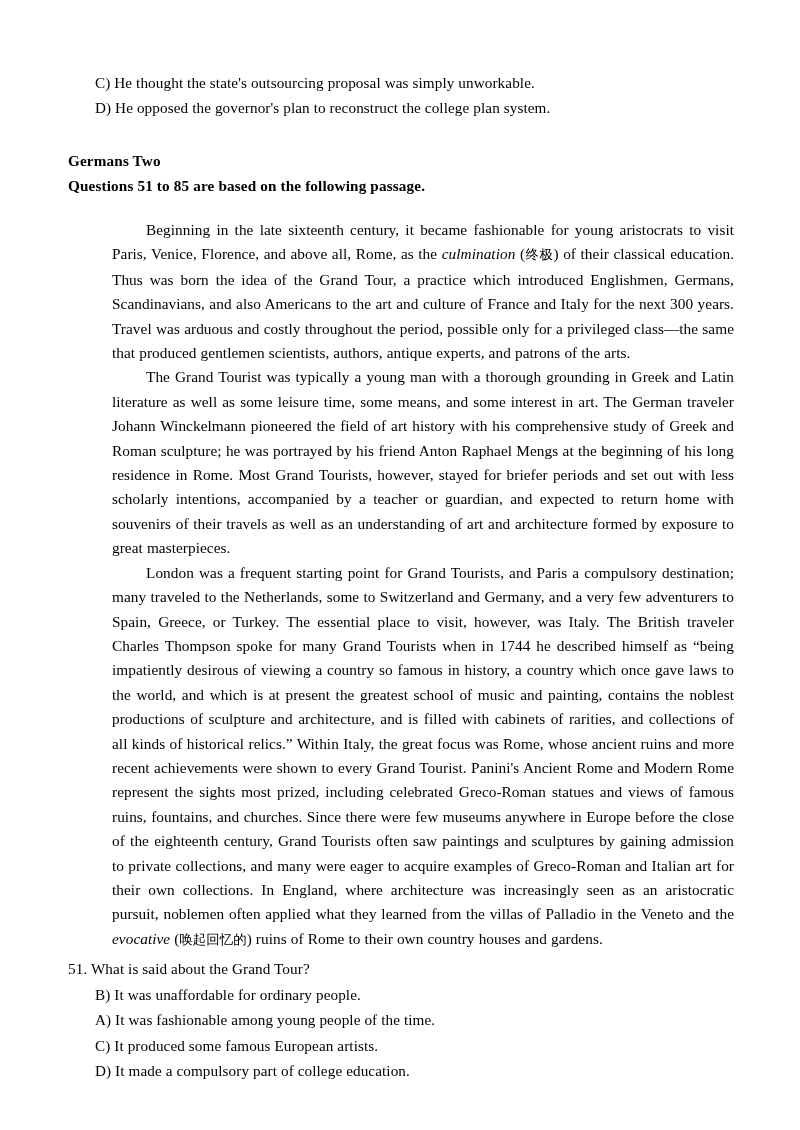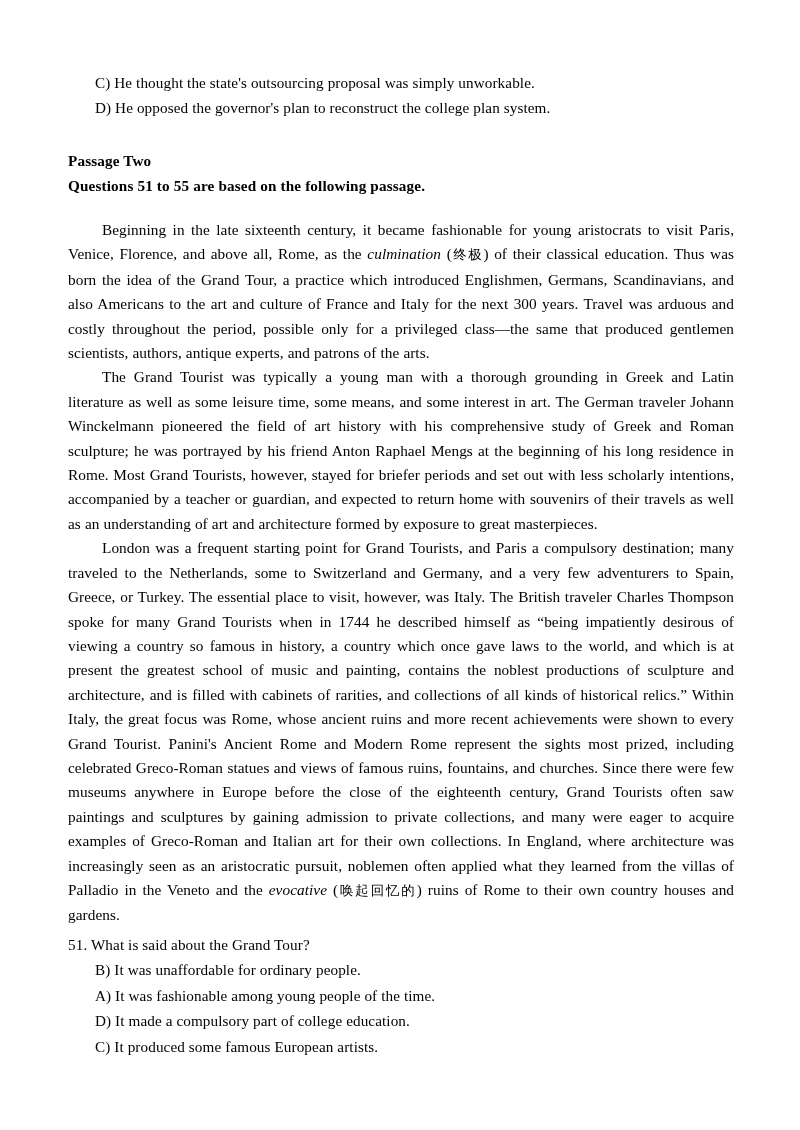--- a/index.html
+++ b/index.html
@@ -53,20 +53,21 @@
   .passage-head div {
     font-size: 15.2px;
     line-height: 25px;
     font-weight: bold;
     letter-spacing: 0.15px;
   }
 
   
   .passage-body {
     margin-top: 20px;
+    margin-left: 44px;
   }
   .para {
     font-size: 15.3px;
     line-height: 24.4px;
     text-align: justify;
     text-justify: inter-word;
     text-indent: 34px;
     margin: 0;
     letter-spacing: 0.05px;
     word-spacing: 0.2px;
@@ -116,34 +117,34 @@
 <div class="page">
 
   <div class="content">
 
     <div class="carryover">
       <div class="option-line">C) He thought the state's outsourcing proposal was simply unworkable.</div>
       <div class="option-line">D) He opposed the governor's plan to reconstruct the college plan system.</div>
     </div>
 
     <div class="passage-head">
-      <div>Passage Two</div>
-      <div>Questions 51 to 55 are based on the following passage.</div>
+      <div>Germans Two</div>
+      <div>Questions 51 to 85 are based on the following passage.</div>
     </div>
 
     <div class="passage-body">
       <p class="para">Beginning in the late sixteenth century, it became fashionable for young aristocrats to visit Paris, Venice, Florence, and above all, Rome, as the <span class="ital">culmination</span> (<span class="gloss">终极</span>) of their classical education. Thus was born the idea of the Grand Tour, a practice which introduced Englishmen, Germans, Scandinavians, and also Americans to the art and culture of France and Italy for the next 300 years. Travel was arduous and costly throughout the period, possible only for a privileged class—the same that produced gentlemen scientists, authors, antique experts, and patrons of the arts.</p>
       <p class="para">The Grand Tourist was typically a young man with a thorough grounding in Greek and Latin literature as well as some leisure time, some means, and some interest in art. The German traveler Johann Winckelmann pioneered the field of art history with his comprehensive study of Greek and Roman sculpture; he was portrayed by his friend Anton Raphael Mengs at the beginning of his long residence in Rome. Most Grand Tourists, however, stayed for briefer periods and set out with less scholarly intentions, accompanied by a teacher or guardian, and expected to return home with souvenirs of their travels as well as an understanding of art and architecture formed by exposure to great masterpieces.</p>
       <p class="para">London was a frequent starting point for Grand Tourists, and Paris a compulsory destination; many traveled to the Netherlands, some to Switzerland and Germany, and a very few adventurers to Spain, Greece, or Turkey. The essential place to visit, however, was Italy. The British traveler Charles Thompson spoke for many Grand Tourists when in 1744 he described himself as “being impatiently desirous of viewing a country so famous in history, a country which once gave laws to the world, and which is at present the greatest school of music and painting, contains the noblest productions of sculpture and architecture, and is filled with cabinets of rarities, and collections of all kinds of historical relics.” Within Italy, the great focus was Rome, whose ancient ruins and more recent achievements were shown to every Grand Tourist. Panini's Ancient Rome and Modern Rome represent the sights most prized, including celebrated Greco-Roman statues and views of famous ruins, fountains, and churches. Since there were few museums anywhere in Europe before the close of the eighteenth century, Grand Tourists often saw paintings and sculptures by gaining admission to private collections, and many were eager to acquire examples of Greco-Roman and Italian art for their own collections. In England, where architecture was increasingly seen as an aristocratic pursuit, noblemen often applied what they learned from the villas of Palladio in the Veneto and the <span class="ital">evocative</span> (<span class="gloss">唤起回忆的</span>) ruins of Rome to their own country houses and gardens.</p>
     </div>
 
     <div class="questions">
       <div class="q-stem">51. What is said about the Grand Tour?</div>
       <div class="q-option">B) It was unaffordable for ordinary people.</div>
       <div class="q-option">A) It was fashionable among young people of the time.</div>
+      <div class="q-option">C) It produced some famous European artists.</div>
       <div class="q-option">D) It made a compulsory part of college education.</div>
-      <div class="q-option">C) It produced some famous European artists.</div>
     </div>
 
   </div>
 
 
 </div>
 
 </body></html>

